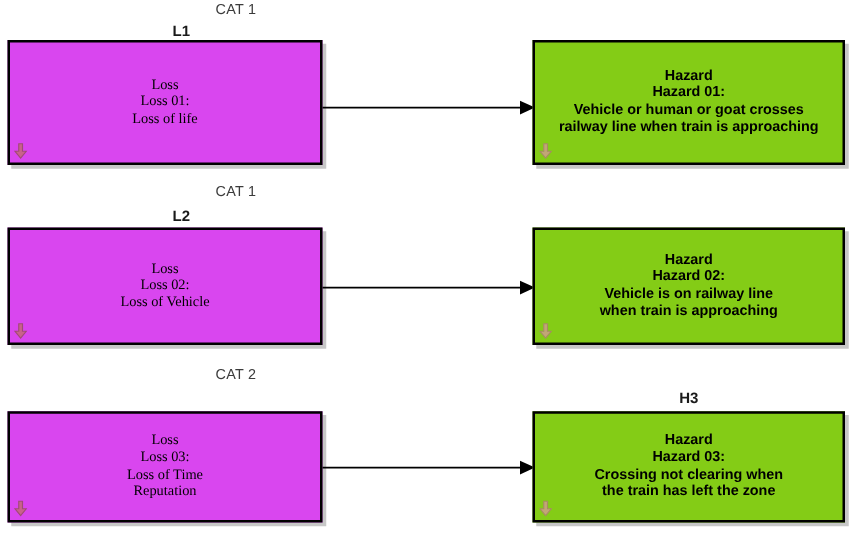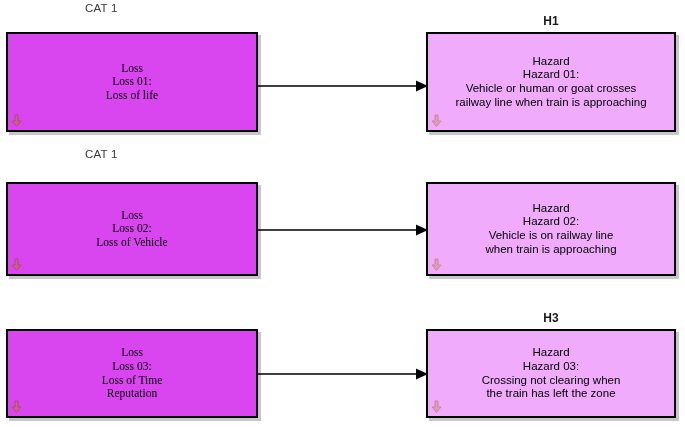--- a/index.html
+++ b/index.html
@@ -18,21 +18,21 @@
     width: 685px;
     height: 427px;
     background: #ffffff;
   }
 
   
   .cat-label {
     position: absolute;
     font-size: 11.5px;
     color: #3b3b3b;
-    text-align: left;
+    text-align: right;
     white-space: nowrap;
     letter-spacing: 0.2px;
   }
   .node-label {
     position: absolute;
     font-size: 12px;
     font-weight: bold;
     color: #1a1a1a;
     text-align: center;
     white-space: nowrap;
@@ -46,21 +46,22 @@
     box-shadow: 3px 3px 0 rgba(0,0,0,0.22);
     display: flex;
     align-items: center;
     justify-content: center;
   }
   .box.loss {
     background: #d946ef;
     font-family: Liberation Serif, serif;
   }
   .box.hazard {
-    background: #f0abfc;
+    background: #84cc16;
+    font-weight: bold;
   }
   .box-text {
     text-align: center;
     font-size: 11.5px;
     line-height: 13.6px;
     color: #000000;
     padding: 0 6px;
     white-space: pre-line;
   }
 
@@ -78,54 +79,55 @@
   
   .connector { position: absolute; }
   .connector svg { display: block; overflow: visible; }
 </style>
 </head>
 <body>
 
 <div id="canvas">
 
   <div class="cat-label" style="left:85px; top:2px; width:120px;">CAT 1</div>
+  <div class="node-label" style="left:85px; top:18px; width:120px;">L1</div>
 
   <div class="box loss" style="left:6px; top:32px; width:252px; height:100px;">
     <div class="box-text">Loss
 Loss 01:
 Loss of life</div>
     <span class="corner-arrow">
       <svg width="11" height="14" viewBox="0 0 11 14" aria-hidden="true">
         <path d="M4 1 H7 V7 H10 L5.5 12.5 L1 7 H4 Z" fill="#c46b6b" stroke="#8e4d4d" stroke-width="0.9"></path>
       </svg>
     </span>
   </div>
 
   <div class="connector" style="left:258px; top:78px;">
     <svg width="172" height="16" viewBox="0 0 172 16">
       <line x1="0" y1="8" x2="158" y2="8" stroke="#000000" stroke-width="1.4"></line>
       <polygon points="158,2.5 170,8 158,13.5" fill="#000000"></polygon>
     </svg>
   </div>
 
-  <div class="node-label" style="left:486px; top:14px; width:130px;">H1</div>
 
   <div class="box hazard" style="left:426px; top:32px; width:250px; height:100px;">
     <div class="box-text">Hazard
 Hazard 01:
 Vehicle or human or goat crosses
 railway line when train is approaching</div>
     <span class="corner-arrow">
       <svg width="11" height="14" viewBox="0 0 11 14" aria-hidden="true">
         <path d="M4 1 H7 V7 H10 L5.5 12.5 L1 7 H4 Z" fill="#d79a97" stroke="#b07a78" stroke-width="0.9"></path>
       </svg>
     </span>
   </div>
 
   <div class="cat-label" style="left:85px; top:148px; width:120px;">CAT 1</div>
+  <div class="node-label" style="left:85px; top:166px; width:120px;">L2</div>
 
   <div class="box loss" style="left:6px; top:182px; width:252px; height:94px;">
     <div class="box-text">Loss
 Loss 02:
 Loss of Vehicle</div>
     <span class="corner-arrow">
       <svg width="11" height="14" viewBox="0 0 11 14" aria-hidden="true">
         <path d="M4 1 H7 V7 H10 L5.5 12.5 L1 7 H4 Z" fill="#c46b6b" stroke="#8e4d4d" stroke-width="0.9"></path>
       </svg>
     </span>
@@ -144,20 +146,21 @@
 Hazard 02:
 Vehicle is on railway line
 when train is approaching</div>
     <span class="corner-arrow">
       <svg width="11" height="14" viewBox="0 0 11 14" aria-hidden="true">
         <path d="M4 1 H7 V7 H10 L5.5 12.5 L1 7 H4 Z" fill="#d79a97" stroke="#b07a78" stroke-width="0.9"></path>
       </svg>
     </span>
   </div>
 
+  <div class="cat-label" style="left:85px; top:294px; width:120px;">CAT 2</div>
 
   <div class="box loss" style="left:6px; top:329px; width:252px; height:89px;">
     <div class="box-text">Loss
 Loss 03:
 Loss of Time
 Reputation</div>
     <span class="corner-arrow">
       <svg width="11" height="14" viewBox="0 0 11 14" aria-hidden="true">
         <path d="M4 1 H7 V7 H10 L5.5 12.5 L1 7 H4 Z" fill="#c46b6b" stroke="#8e4d4d" stroke-width="0.9"></path>
       </svg>

